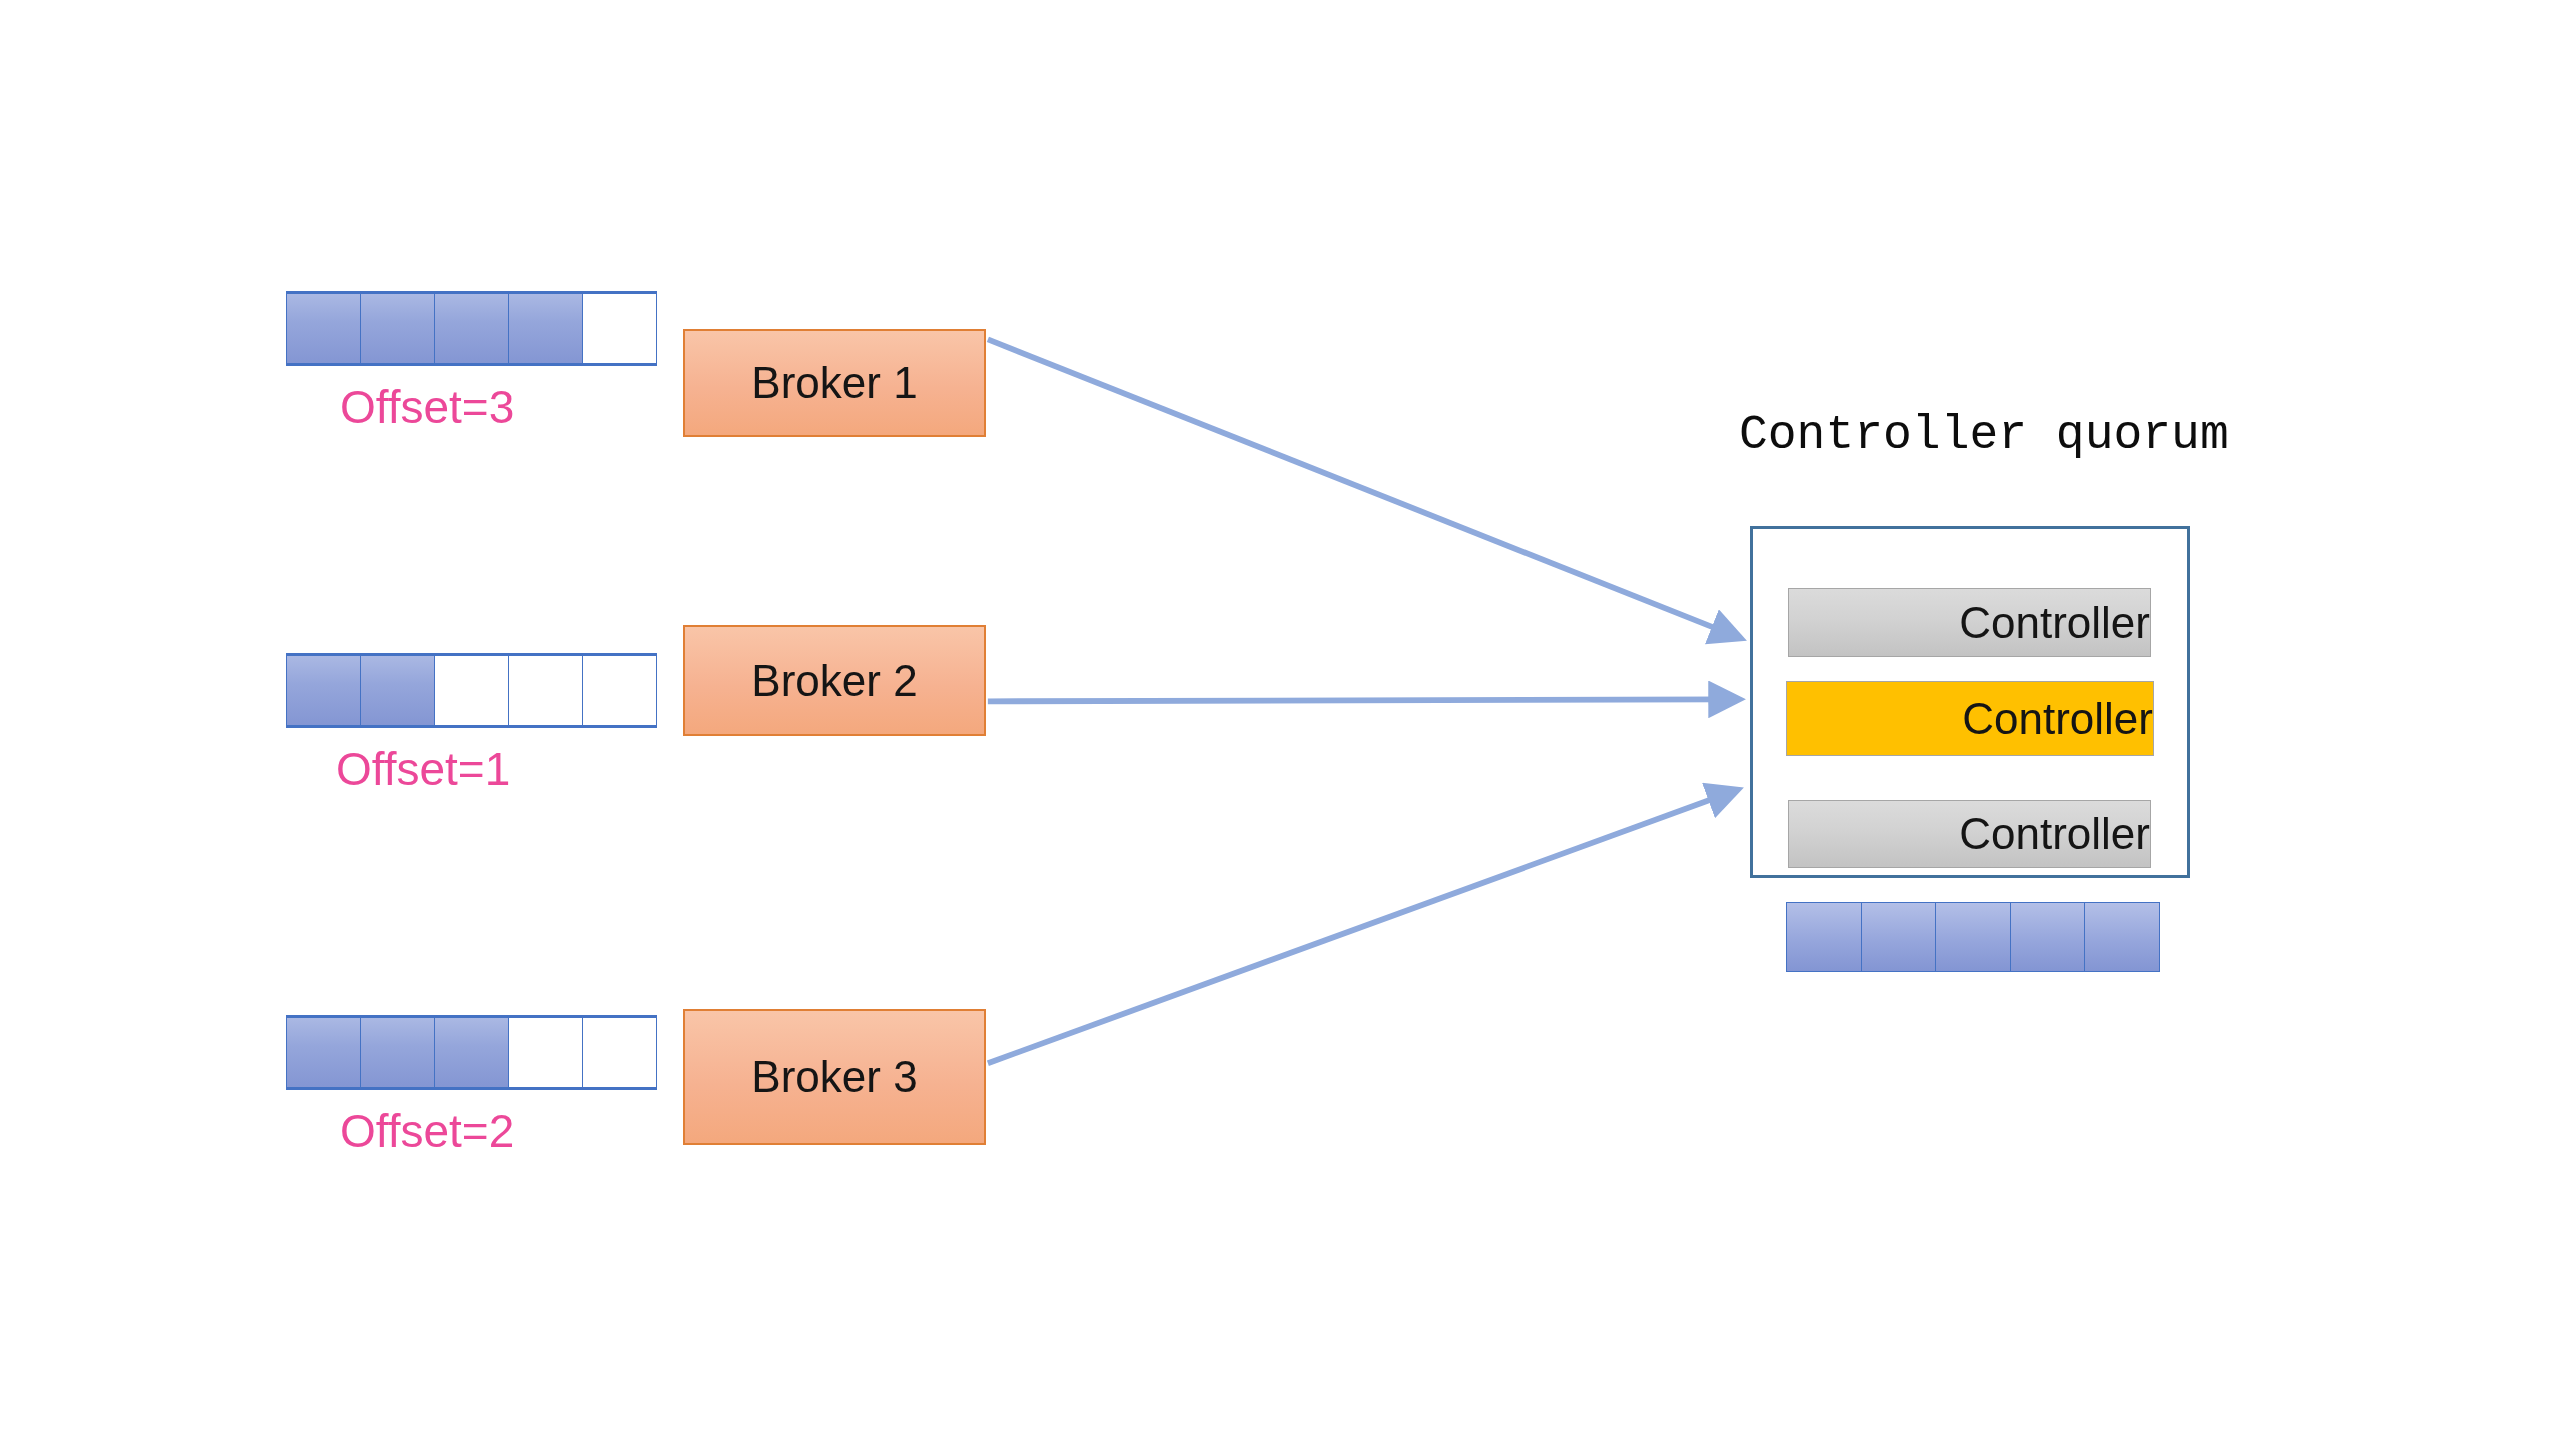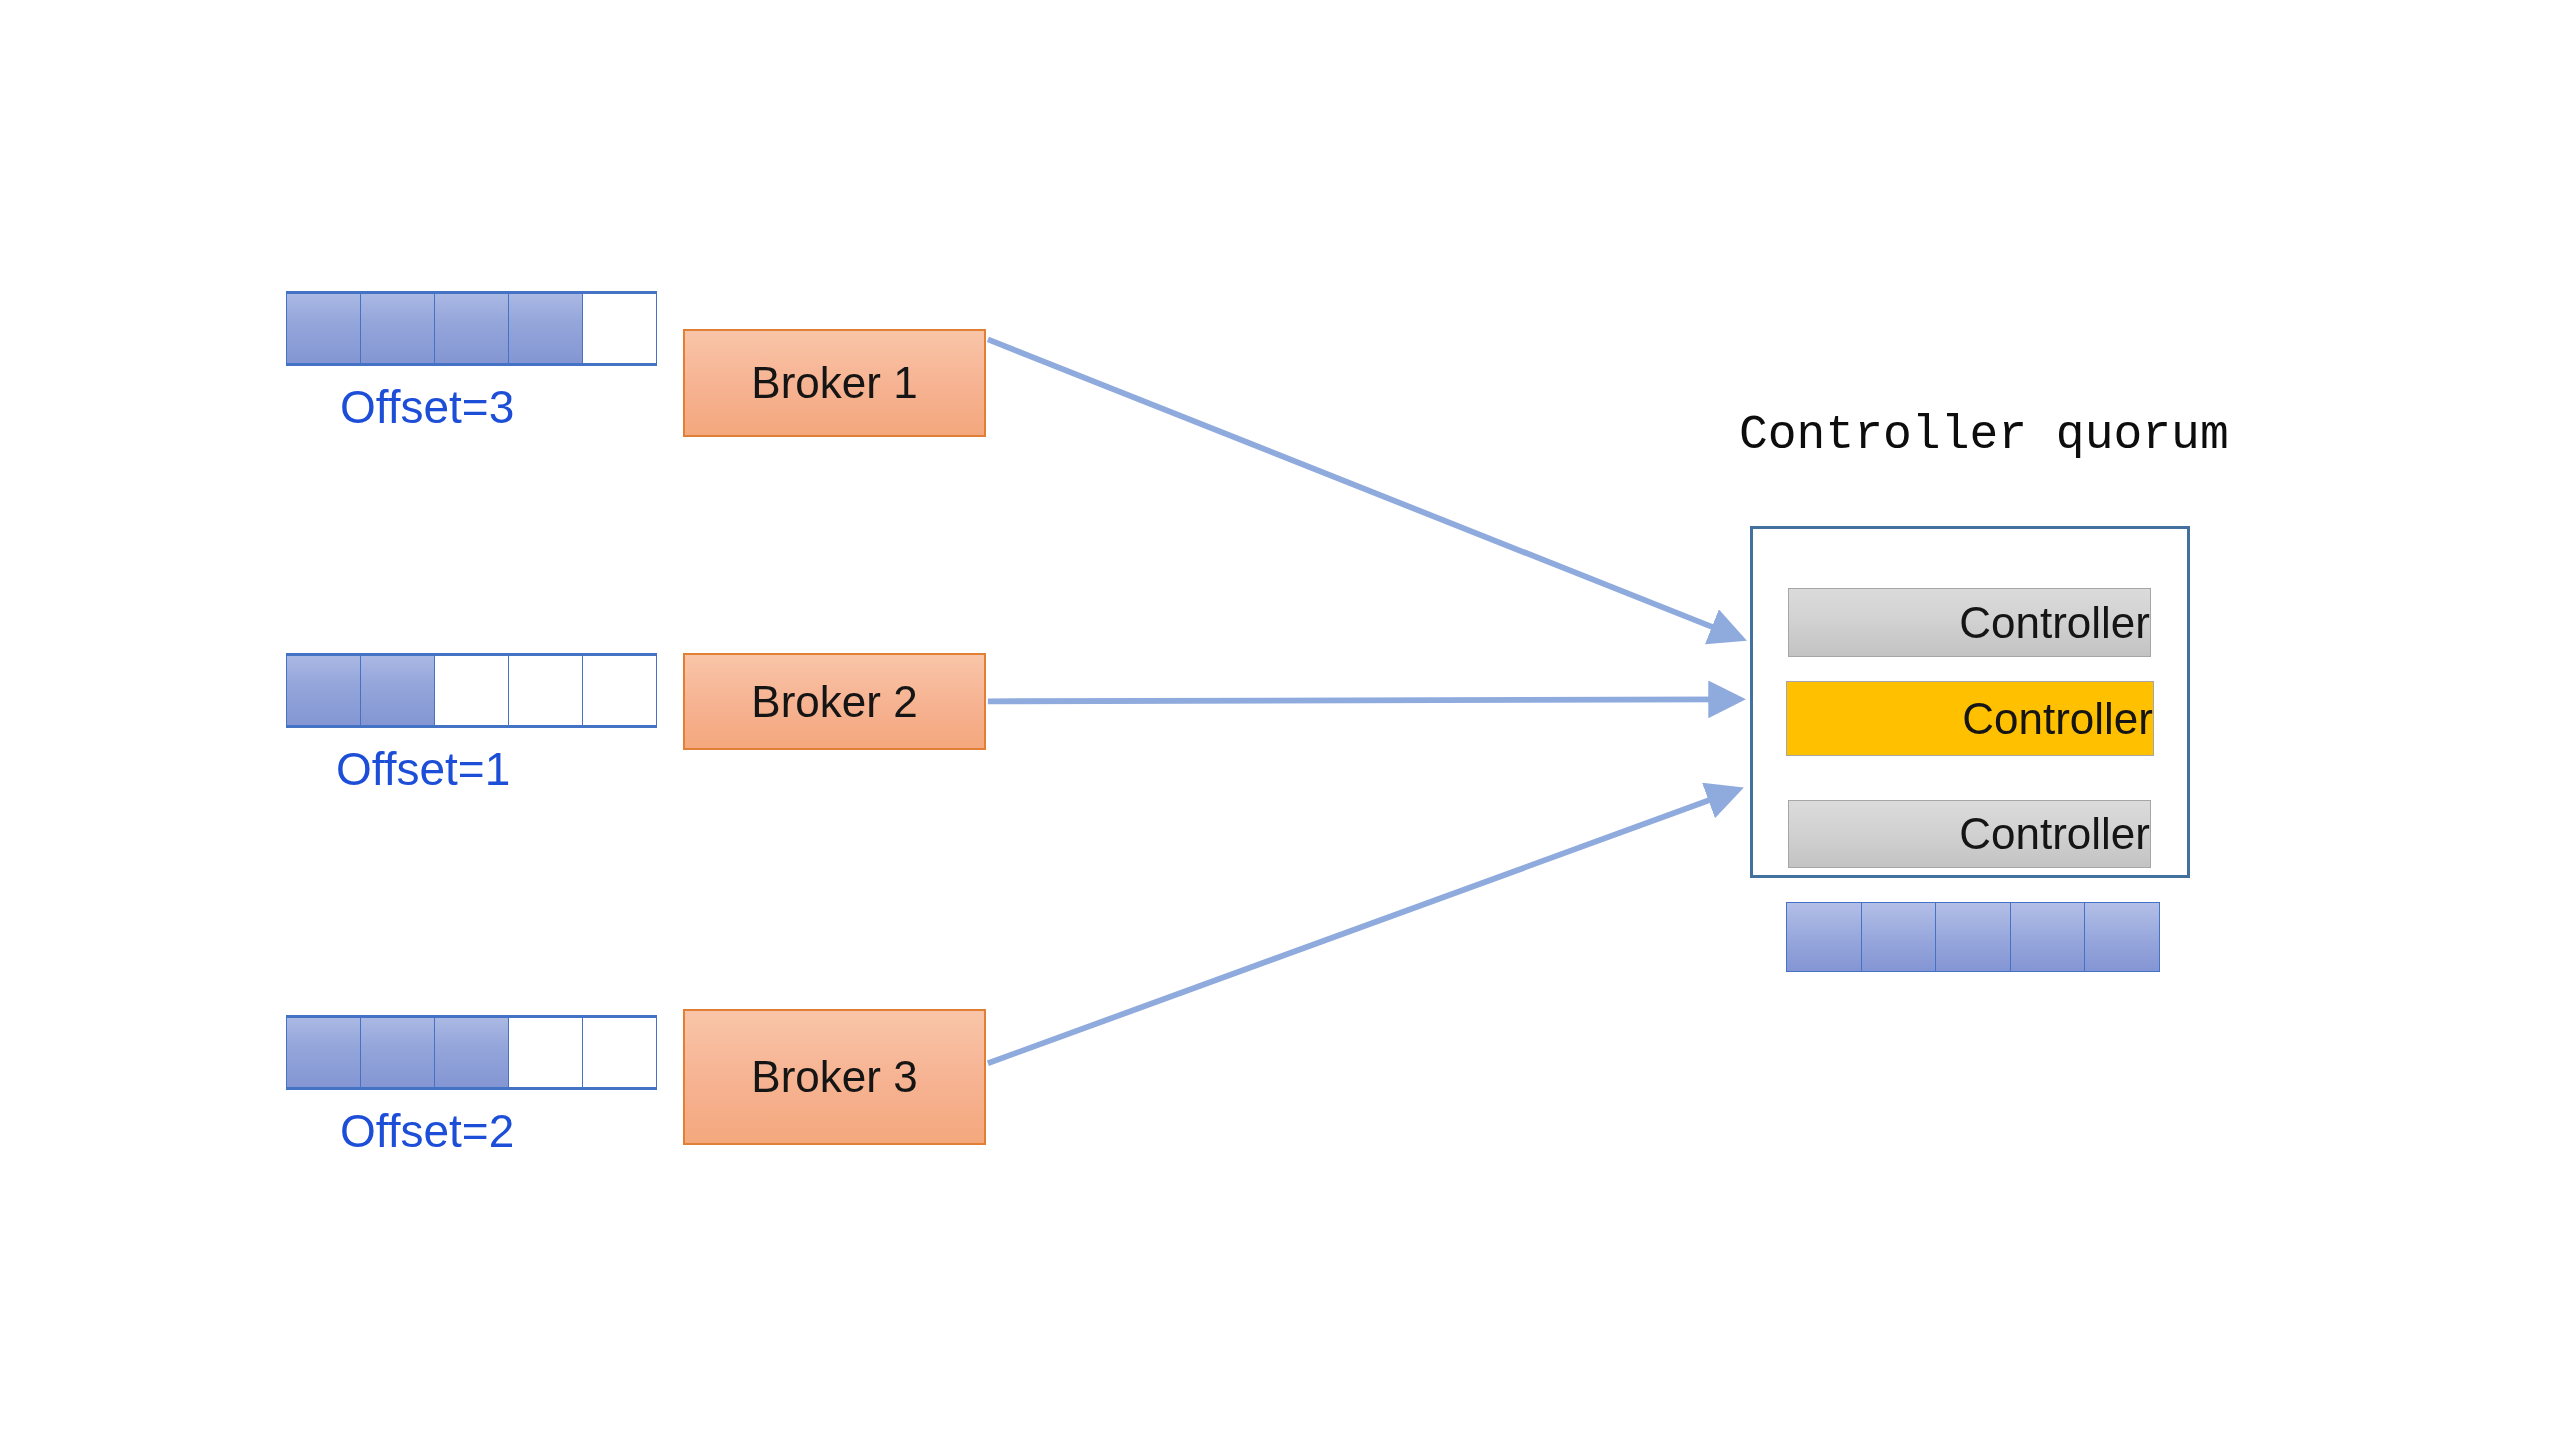--- a/index.html
+++ b/index.html
@@ -34,21 +34,21 @@
   
   .broker-box{
     background:linear-gradient(180deg,#F9C5A8 0%,#F6B291 55%,#F4A87D 100%);
     border:2.6px solid #E07F35;
     display:flex;align-items:center;justify-content:center;
     font-size:44px;color:#151515;
   }
 
   
   .offset-label{
-    font-size:46px;color:#1d4ed8;line-height:1;white-space:nowrap;
+    font-size:46px;color:#ec4899;line-height:1;white-space:nowrap;
   }
 
   
   .quorum-title{
     font-size:48px;color:#0d0d0d;text-align:center;line-height:1;white-space:nowrap;font-family:Liberation Mono, monospace;
   }
   .quorum-box{
     border:3.2px solid #41719C;background:#ffffff;
   }
   .controller{
@@ -101,21 +101,21 @@
   </div>
 
   <div class="abs log-strip" style="left:286px;top:653px;width:371px;height:75px;">
       <div class="cell filled"></div>
       <div class="cell filled"></div>
       <div class="cell"></div>
       <div class="cell"></div>
       <div class="cell"></div>
     </div>
   <div class="abs offset-label" style="left:336px;top:746px;">Offset=1</div>
-  <div class="abs broker-box" style="left:683px;top:653px;width:303px;height:97px;">
+  <div class="abs broker-box" style="left:683px;top:625px;width:303px;height:111px;">
     <span>Broker 2</span>
   </div>
 
   <div class="abs log-strip" style="left:286px;top:1015px;width:371px;height:75px;">
       <div class="cell filled"></div>
       <div class="cell filled"></div>
       <div class="cell filled"></div>
       <div class="cell"></div>
       <div class="cell"></div>
     </div>

